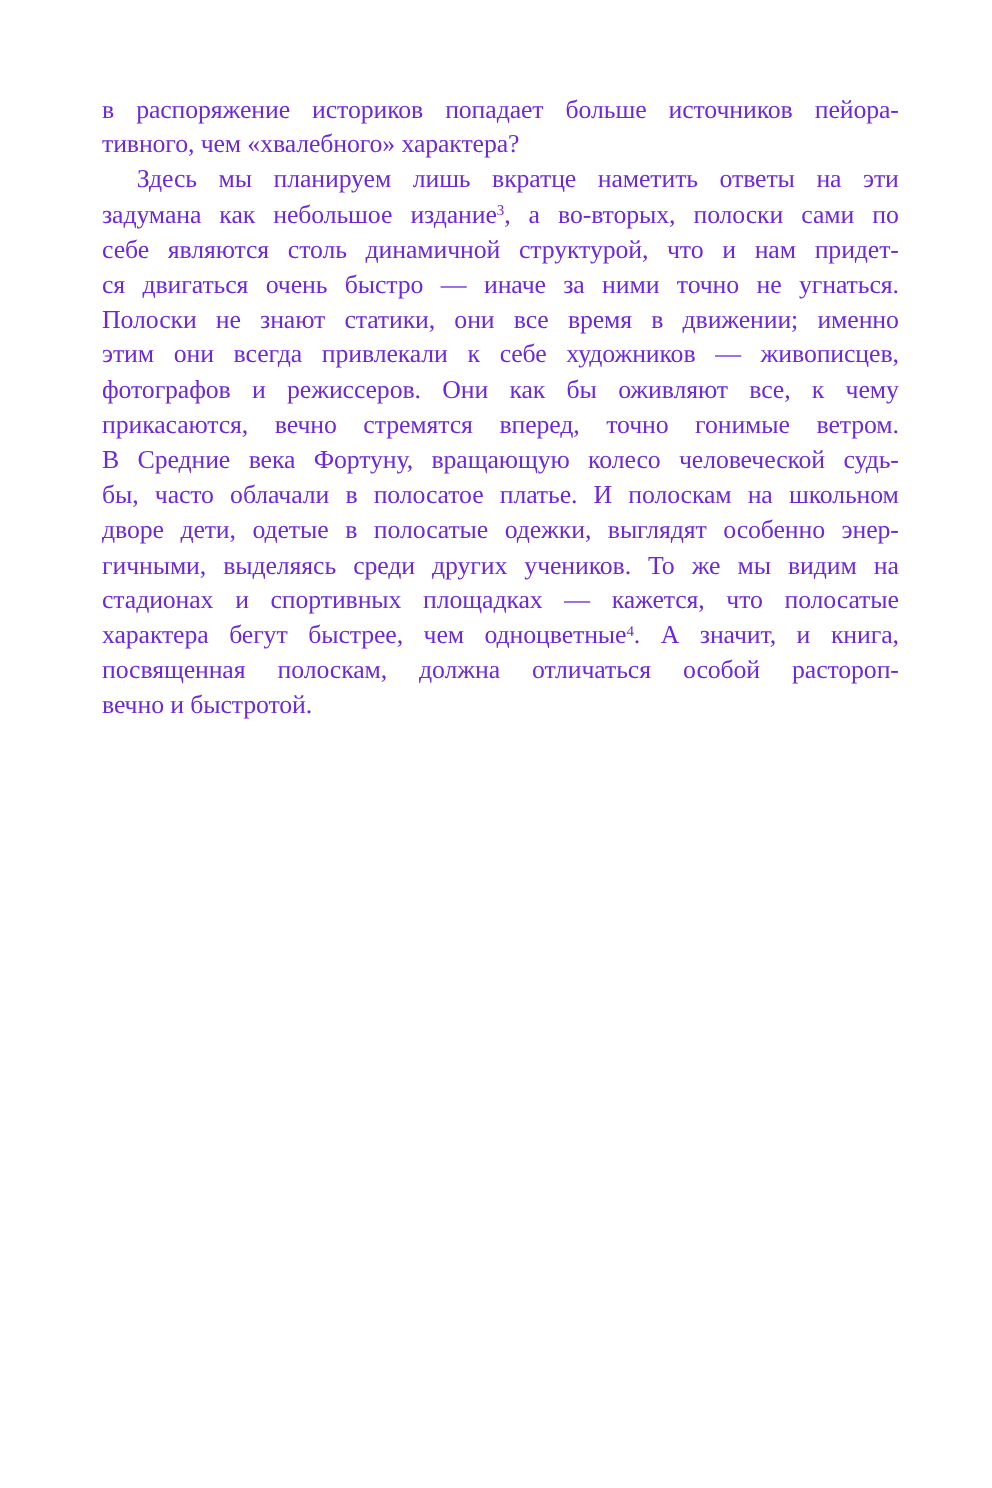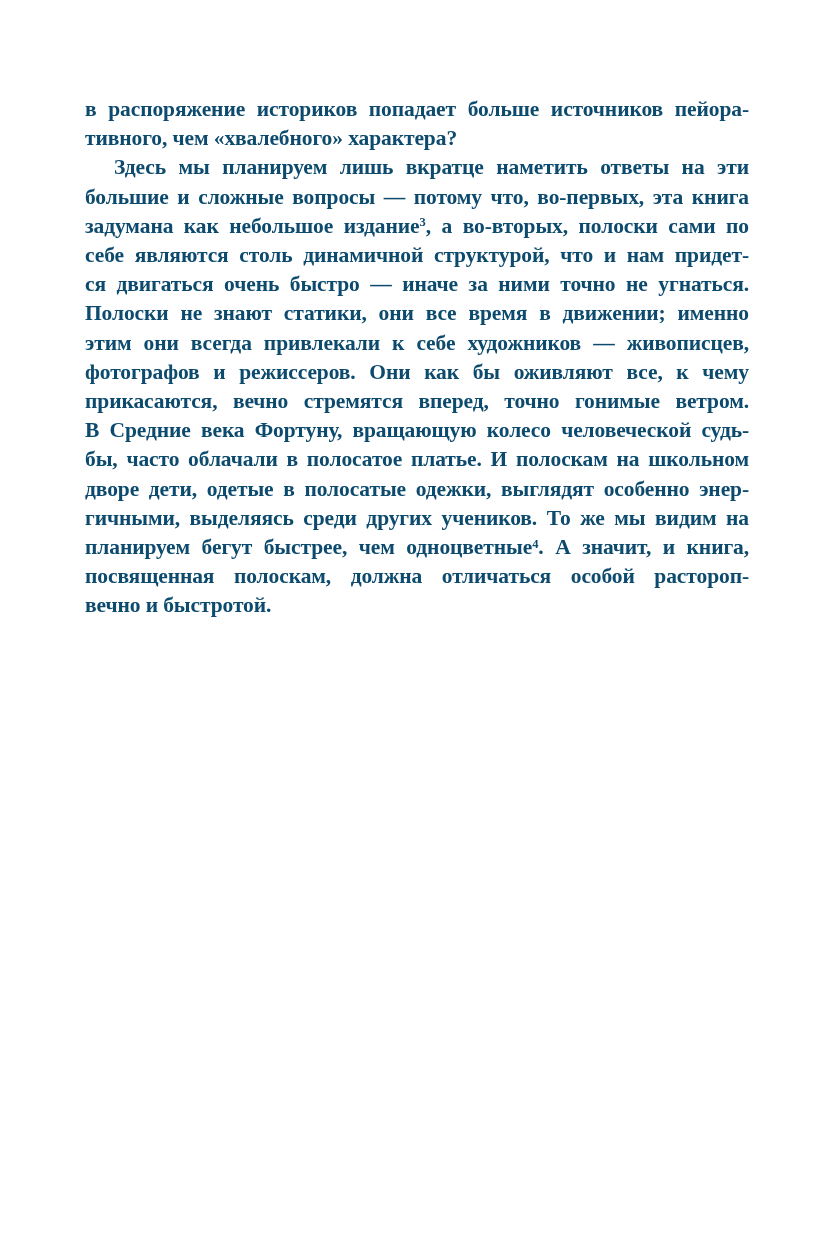--- a/index.html
+++ b/index.html
@@ -10,28 +10,27 @@
   .page {
     position: relative;
     width: 827px;
     height: 1240px;
     background: #ffffff;
     overflow: hidden;
   }
   .text-block {
     position: absolute;
     left: 85px;
-    top: 95px;
+    top: 77px;
     width: 664px;
     font-family: "Liberation Serif", "DejaVu Serif", serif;
     font-size: 21.5px;
     line-height: 29.2px;
-    color: #0c4a6e;
+    color: #6d28d9;
     letter-spacing: -0.1px;
-    font-weight: bold;
   }
   .paragraph {
     margin: 0;
     padding: 0;
   }
   .line {
     text-align: justify;
     text-align-last: justify;
   }
   .line.para-end {
@@ -52,30 +51,30 @@
 <body>
 
 <div class="page">
   <div class="text-block">
       <div class="paragraph">
         <div class="line"><span>в распоряжение историков попадает больше источников пейора-</span></div>
         <div class="line para-end"><span>тивного, чем «хвалебного» характера?</span></div>
       </div>
       <div class="paragraph">
         <div class="line indent"><span>Здесь мы планируем лишь вкратце наметить ответы на эти</span></div>
-        <div class="line"><span>большие и сложные вопросы — потому что, во-первых, эта книга</span></div>
         <div class="line"><span>задумана как небольшое издание</span><sup>3</sup><span>, а во-вторых, полоски сами по</span></div>
         <div class="line"><span>себе являются столь динамичной структурой, что и нам придет-</span></div>
         <div class="line"><span>ся двигаться очень быстро — иначе за ними точно не угнаться.</span></div>
         <div class="line"><span>Полоски не знают статики, они все время в движении; именно</span></div>
         <div class="line"><span>этим они всегда привлекали к себе художников — живописцев,</span></div>
         <div class="line"><span>фотографов и режиссеров. Они как бы оживляют все, к чему</span></div>
         <div class="line"><span>прикасаются, вечно стремятся вперед, точно гонимые ветром.</span></div>
         <div class="line"><span>В Средние века Фортуну, вращающую колесо человеческой судь-</span></div>
         <div class="line"><span>бы, часто облачали в полосатое платье. И полоскам на школьном</span></div>
         <div class="line"><span>дворе дети, одетые в полосатые одежки, выглядят особенно энер-</span></div>
         <div class="line"><span>гичными, выделяясь среди других учеников. То же мы видим на</span></div>
-        <div class="line"><span>планируем бегут быстрее, чем одноцветные</span><sup>4</sup><span>. А значит, и книга,</span></div>
+        <div class="line"><span>стадионах и спортивных площадках — кажется, что полосатые</span></div>
+        <div class="line"><span>характера бегут быстрее, чем одноцветные</span><sup>4</sup><span>. А значит, и книга,</span></div>
         <div class="line"><span>посвященная полоскам, должна отличаться особой растороп-</span></div>
         <div class="line para-end"><span>вечно и быстротой.</span></div>
       </div>
     </div>
 </div>
 
 </body></html>

